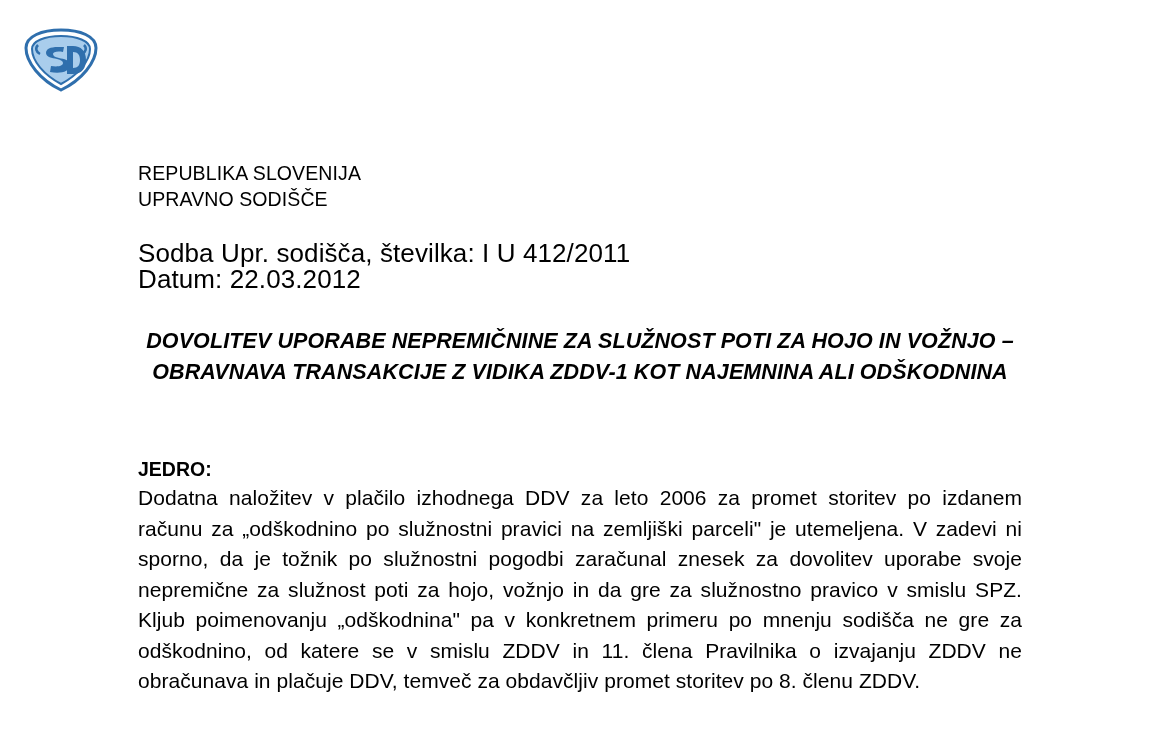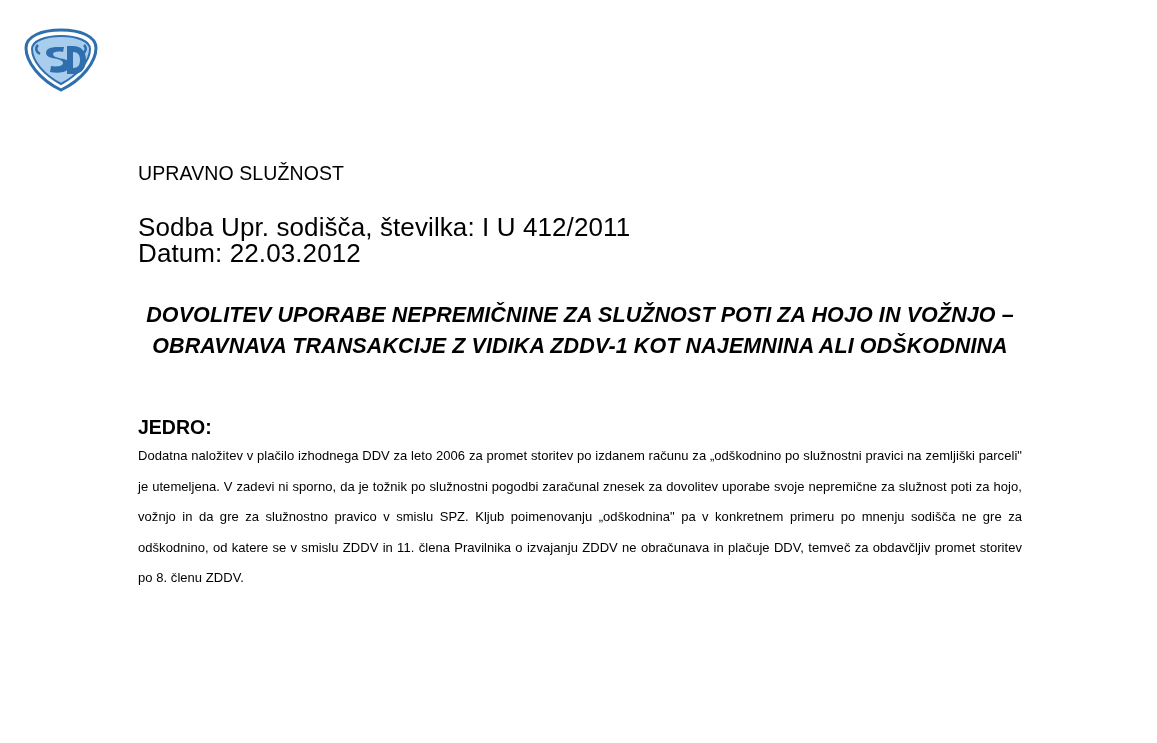--- a/index.html
+++ b/index.html
@@ -56,29 +56,29 @@
     margin-top: 34px;
     font-size: 21.5px;
     font-weight: bold;
     text-align: center;
     line-height: 31px;
     letter-spacing: 0.1px;
     font-style: italic;
   }
 
   .jedro-label {
-    margin-top: 52px;
+    margin-top: 68px;
     font-size: 19.5px;
     font-weight: bold;
     line-height: 26px;
   }
 
   .jedro-text {
     margin-top: 1px;
-    font-size: 13px;
+    font-size: 21px;
     line-height: 30.5px;
     text-align: justify;
     letter-spacing: 0.05px;
   }
 </style>
 </head>
 <body>
 
 <div class="page">
 
@@ -96,21 +96,22 @@
                M53 24 C58 24 60 27 60 32 C60 37 58 40 53 40 Z" fill="#2f6fad"></path>
 
       <path d="M20 26 C16 24 15 20 18 17" fill="none" stroke="#2f6fad" stroke-width="2.5"></path>
       <path d="M62 26 C66 24 67 20 64 17" fill="none" stroke="#2f6fad" stroke-width="2.5"></path>
     </svg>
   </div>
 
   <div class="doc">
 
     <div class="header-block">
-      <div>UPRAVNO SLUŽNOST</div>
+      <div>REPUBLIKA SLOVENIJA</div>
+      <div>UPRAVNO SODIŠČE</div>
     </div>
 
     <div class="meta-block">
       <div>Sodba Upr. sodišča, številka: I U 412/2011</div>
       <div>Datum: 22.03.2012</div>
     </div>
 
     <div class="title">DOVOLITEV UPORABE NEPREMIČNINE ZA SLUŽNOST POTI ZA HOJO IN VOŽNJO – OBRAVNAVA TRANSAKCIJE Z VIDIKA ZDDV-1 KOT NAJEMNINA ALI ODŠKODNINA</div>
 
     <div class="jedro-label">JEDRO:</div>

